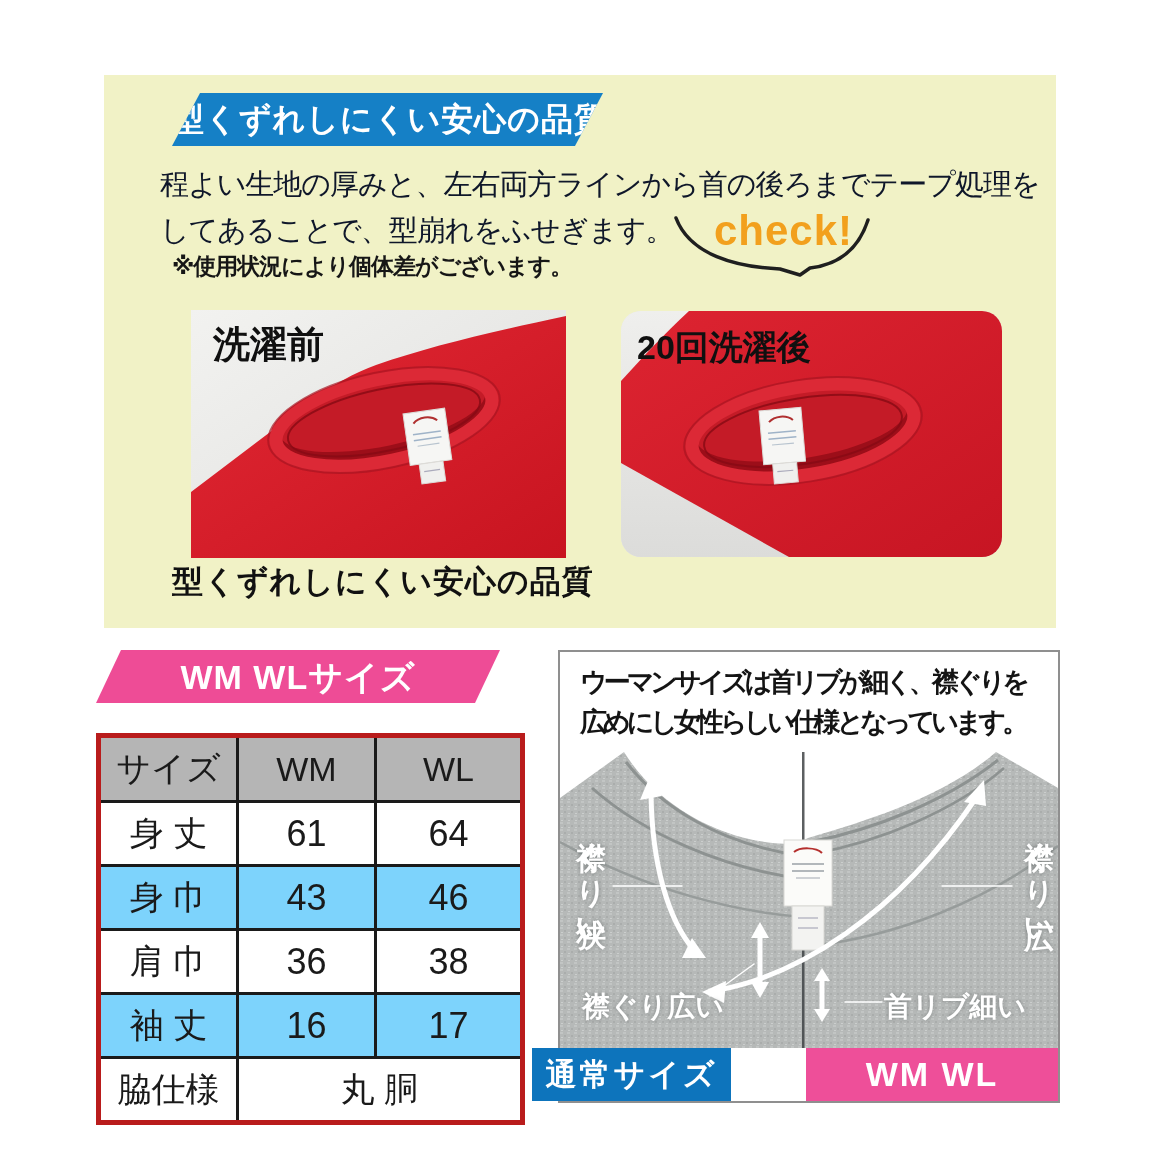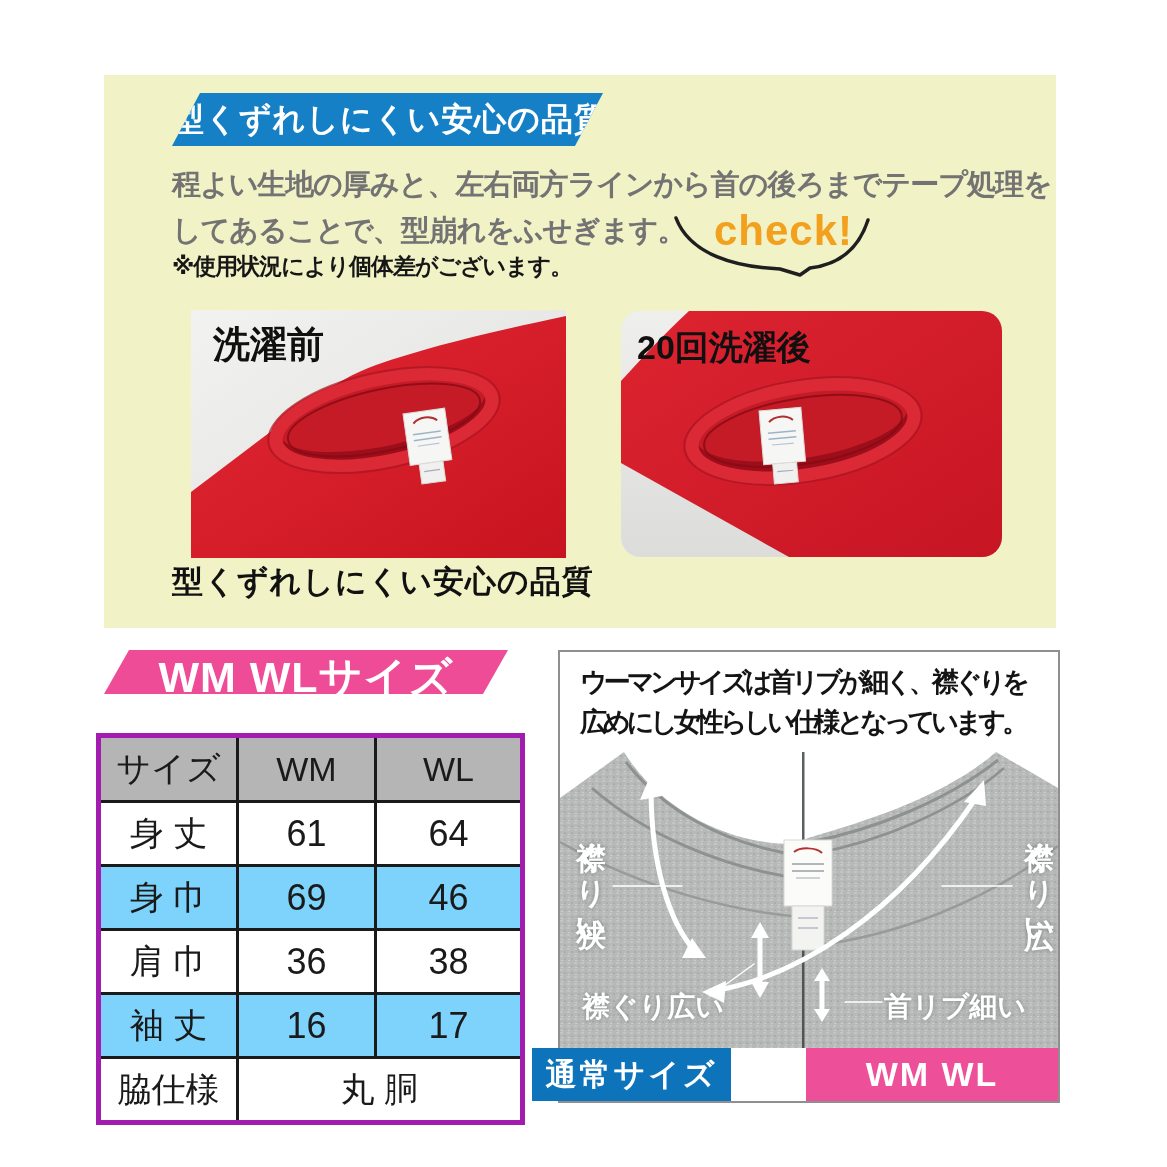--- a/index.html
+++ b/index.html
@@ -6,33 +6,33 @@
   body{font-family:"Liberation Sans","DejaVu Sans",sans-serif;}
   #canvas{position:relative;width:1167px;height:1167px;background:#ffffff;overflow:hidden;}
   .abs{position:absolute;}
   .nowrap{white-space:nowrap;}
 
   
   .cream{left:104px;top:75px;width:952px;height:553px;background:#f1f2c6;}
   .blue-banner{left:172px;top:93px;width:431px;height:53px;background:#1580c6;
     clip-path:polygon(28px 0,100% 0,calc(100% - 28px) 100%,0 100%);
     color:#fff;font-weight:bold;font-size:32px;line-height:53px;text-align:center;letter-spacing:1px;}
-  .body-line{left:172px;color:#737373;font-weight:bold;font-size:29px;letter-spacing:-1px;}
+  .body-line{left:160px;color:#0f172a;font-weight:normal;font-size:29px;letter-spacing:-1px;}
   .note-line{left:172px;top:251px;color:#161616;font-weight:bold;font-size:23px;letter-spacing:-1px;}
   .check-label{left:714px;top:207px;color:#f2a01d;font-weight:bold;font-size:42px;letter-spacing:1px;}
   .photo{overflow:hidden;background:#e8e8e6;margin-left:16px;}
   .photo-label{color:#101010;font-weight:bold;}
   .caption{left:172px;top:561px;color:#111;font-weight:bold;font-size:31px;letter-spacing:1px;}
 
   
-  .pink-banner{left:104px;top:650px;width:404px;height:44px;background:#ee4c96;
+  .pink-banner{left:96px;top:650px;width:404px;height:53px;background:#ee4c96;
     clip-path:polygon(25px 0,100% 0,calc(100% - 25px) 100%,0 100%);
-    color:#fff;font-weight:bold;font-size:43px;line-height:55px;text-align:center;letter-spacing:1px;}
+    color:#fff;font-weight:bold;font-size:34px;line-height:55px;text-align:center;letter-spacing:1px;}
   table.size{left:96px;top:733px;border-collapse:collapse;table-layout:fixed;
-    border:5px solid #a21caf;background:#fff;}
+    border:5px solid #b91c1c;background:#fff;}
   table.size td{border:3px solid #1a1a1a;text-align:center;vertical-align:middle;
     font-size:34px;color:#1a1a1a;padding:0;height:61px;}
   table.size tr.hdr td{background:#b5b5b5;height:62px;}
   table.size tr.shade td{background:#7dd3fc;}
   table.size td.num{font-size:36px;}
 
   
   .panel{left:558px;top:650px;width:502px;height:453px;background:#fff;border:2px solid #8f8f8f;box-sizing:border-box;}
   .panel-desc{left:580px;color:#141414;font-weight:bold;font-size:27px;letter-spacing:-4px;}
   .v-label{color:#fff;font-weight:bold;font-size:30px;writing-mode:vertical-rl;letter-spacing:3px;
@@ -149,21 +149,21 @@
       <td>WM</td>
       <td>WL</td>
     </tr>
     <tr>
       <td>身 丈</td>
       <td class="num">61</td>
       <td class="num">64</td>
     </tr>
     <tr class="shade">
       <td>身 巾</td>
-      <td class="num">69</td>
+      <td class="num">43</td>
       <td class="num">46</td>
     </tr>
     <tr>
       <td>肩 巾</td>
       <td class="num">36</td>
       <td class="num">38</td>
     </tr>
     <tr class="shade">
       <td>袖 丈</td>
       <td class="num">16</td>

